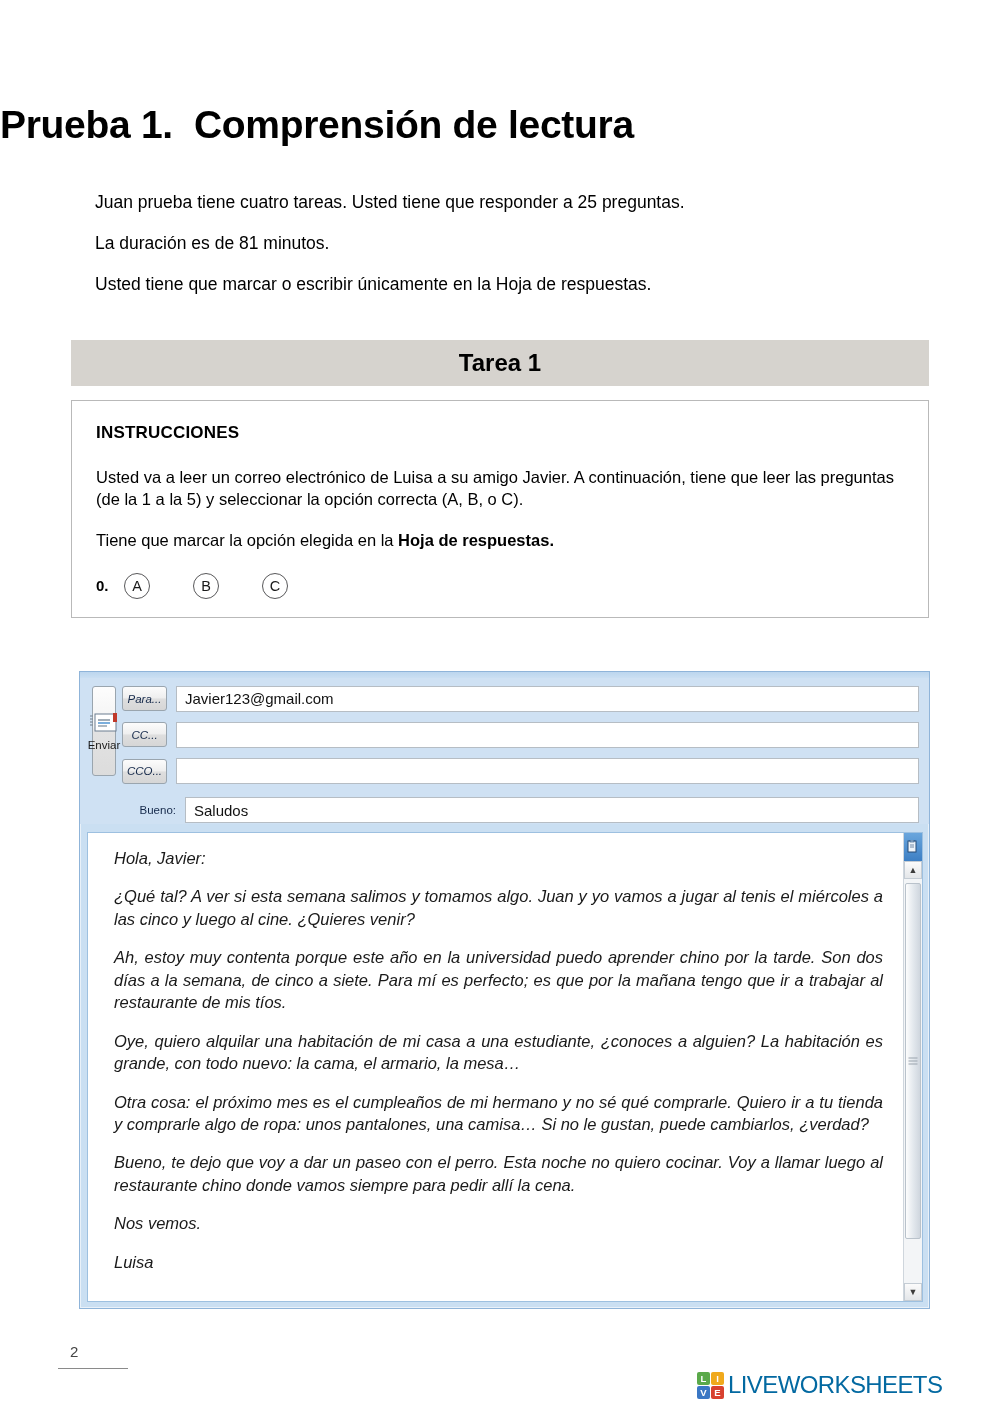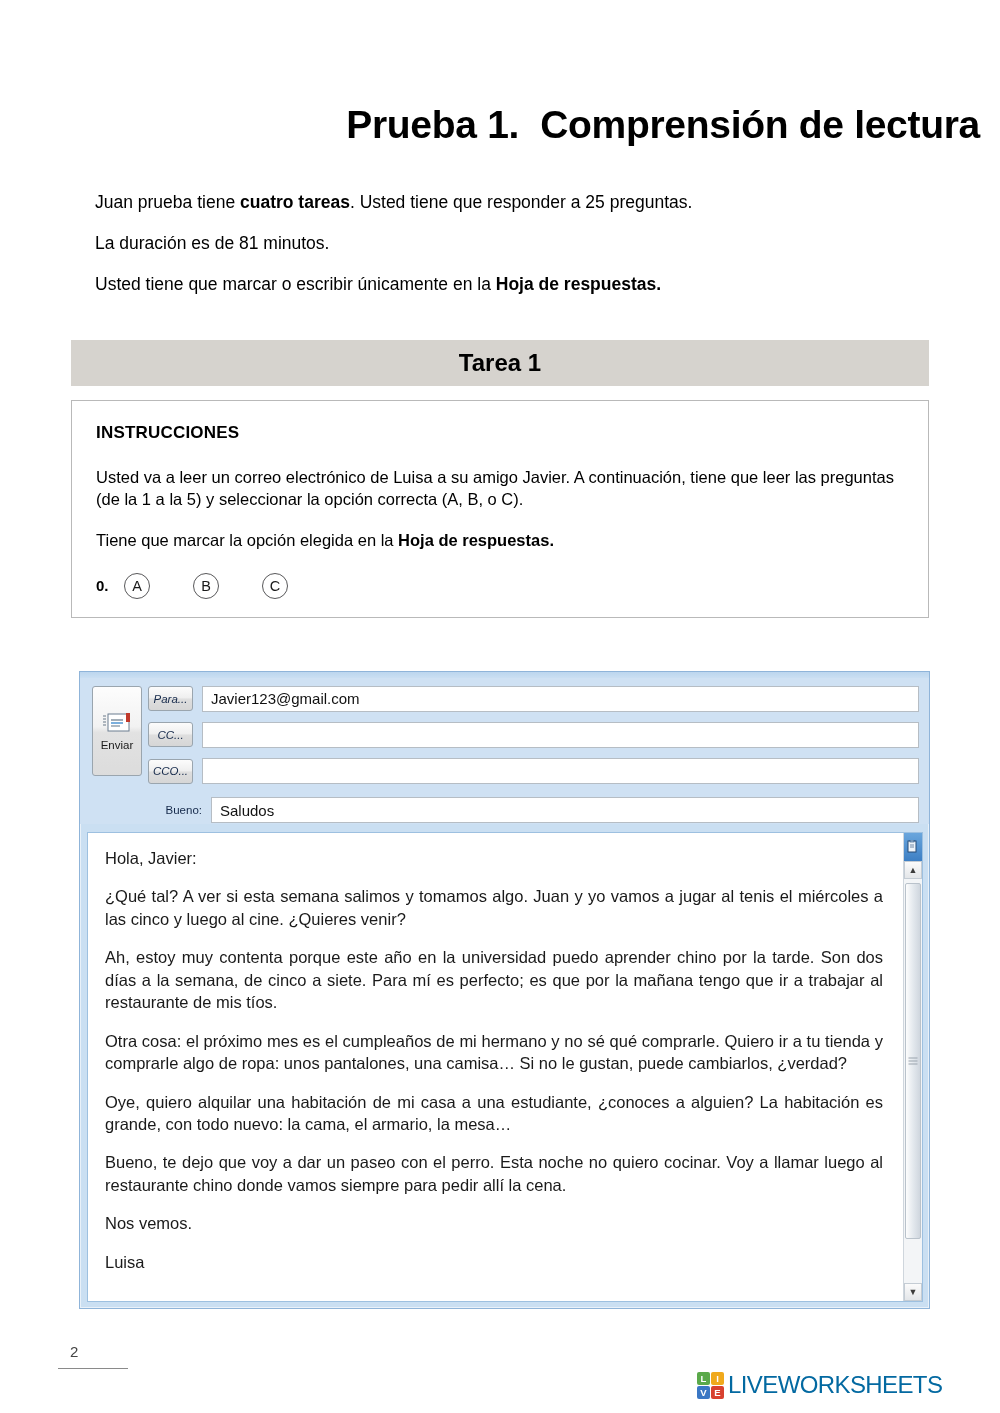--- a/index.html
+++ b/index.html
@@ -14,35 +14,35 @@
     overflow: hidden;
   }
 
   .page { position: relative; width: 1000px; height: 1413px; }
 
   
   .doc-title {
     position: absolute;
     left: 0; top: 103px;
     width: 980px;
-    text-align: right;
+    text-align: left;
     font-size: 39px;
     font-weight: bold;
     letter-spacing: -0.3px;
     white-space: pre;
   }
 
   
   .intro { position: absolute; left: 95px; top: 192px; width: 840px; }
   .intro p {
     margin: 0 0 21px 0;
     font-size: 17.5px;
     line-height: 1.15;
   }
-  .intro b { font-weight: bold; }
+  .intro b { font-weight: normal; }
 
   
   .tarea-band {
     position: absolute;
     left: 71px; top: 340px;
     width: 858px; height: 46px;
     background: #d6d3ce;
     display: flex;
     align-items: center;
     justify-content: center;
@@ -109,21 +109,21 @@
   }
   .mail-header {
     position: relative;
     height: 146px;
     background: #cfe1f3;
     padding: 6px 8px 0 8px;
     display: flex;
   }
 
   .send-btn {
-    width: 50px; height: 90px;
+    width: 24px; height: 90px;
     margin: 2px 6px 0 4px;
     border: 1px solid #9aa5ae;
     border-radius: 3px;
     background: linear-gradient(180deg,#fdfdfd 0%, #f2f2f2 45%, #e2e2e2 52%, #dcdcdc 100%);
     display: flex;
     flex-direction: column;
     align-items: center;
     justify-content: center;
     gap: 4px;
   }
@@ -180,22 +180,23 @@
   .mail-body-wrap {
     position: absolute;
     left: 7px; top: 160px;
     width: 836px; height: 470px;
     background: #ffffff;
     border: 1px solid #9dc0e0;
     display: flex;
   }
   .mail-body {
     flex: 1;
-    padding: 14px 20px 0 17px;
+    padding: 14px 20px 0 26px;
     overflow: hidden;
+    font-style: italic;
   }
   .mail-body p {
     margin: 0 0 16px 0;
     font-size: 16.5px;
     line-height: 1.36;
     text-align: justify;
     color: #1a1a1a;
   }
   .mail-body p.nojust { text-align: left; }
 
@@ -358,22 +359,22 @@
           <span class="addr-input">Saludos</span>
         </div>
       </div>
     </div>
 
     <div class="mail-body-wrap">
       <div class="mail-body">
         <p class="nojust">Hola, Javier:</p>
         <p>¿Qué tal? A ver si esta semana salimos y tomamos algo. Juan y yo vamos a jugar al tenis el miércoles a las cinco y luego al cine. ¿Quieres venir?</p>
         <p>Ah, estoy muy contenta porque este año en la universidad puedo aprender chino por la tarde. Son dos días a la semana, de cinco a siete. Para mí es perfecto; es que por la mañana tengo que ir a trabajar al restaurante de mis tíos.</p>
+        <p>Oye, quiero alquilar una habitación de mi casa a una estudiante, ¿conoces a alguien? La habitación es grande, con todo nuevo: la cama, el armario, la mesa…</p>
         <p>Otra cosa: el próximo mes es el cumpleaños de mi hermano y no sé qué comprarle. Quiero ir a tu tienda y comprarle algo de ropa: unos pantalones, una camisa… Si no le gustan, puede cambiarlos, ¿verdad?</p>
-        <p>Oye, quiero alquilar una habitación de mi casa a una estudiante, ¿conoces a alguien? La habitación es grande, con todo nuevo: la cama, el armario, la mesa…</p>
         <p>Bueno, te dejo que voy a dar un paseo con el perro. Esta noche no quiero cocinar. Voy a llamar luego al restaurante chino donde vamos siempre para pedir allí la cena.</p>
         <p class="nojust">Nos vemos.</p>
         <p class="nojust">Luisa</p>
       </div>
 
       <div class="scrollbar">
         <div class="sb-top-icon">
           <svg width="12" height="14" viewBox="0 0 12 14">
             <rect x="1" y="1" width="8" height="11" fill="#eef4fa" stroke="#244b77" stroke-width="1"></rect>
             <rect x="3" y="0" width="4" height="2" fill="#9bb8d6" stroke="#244b77" stroke-width="0.6"></rect>

